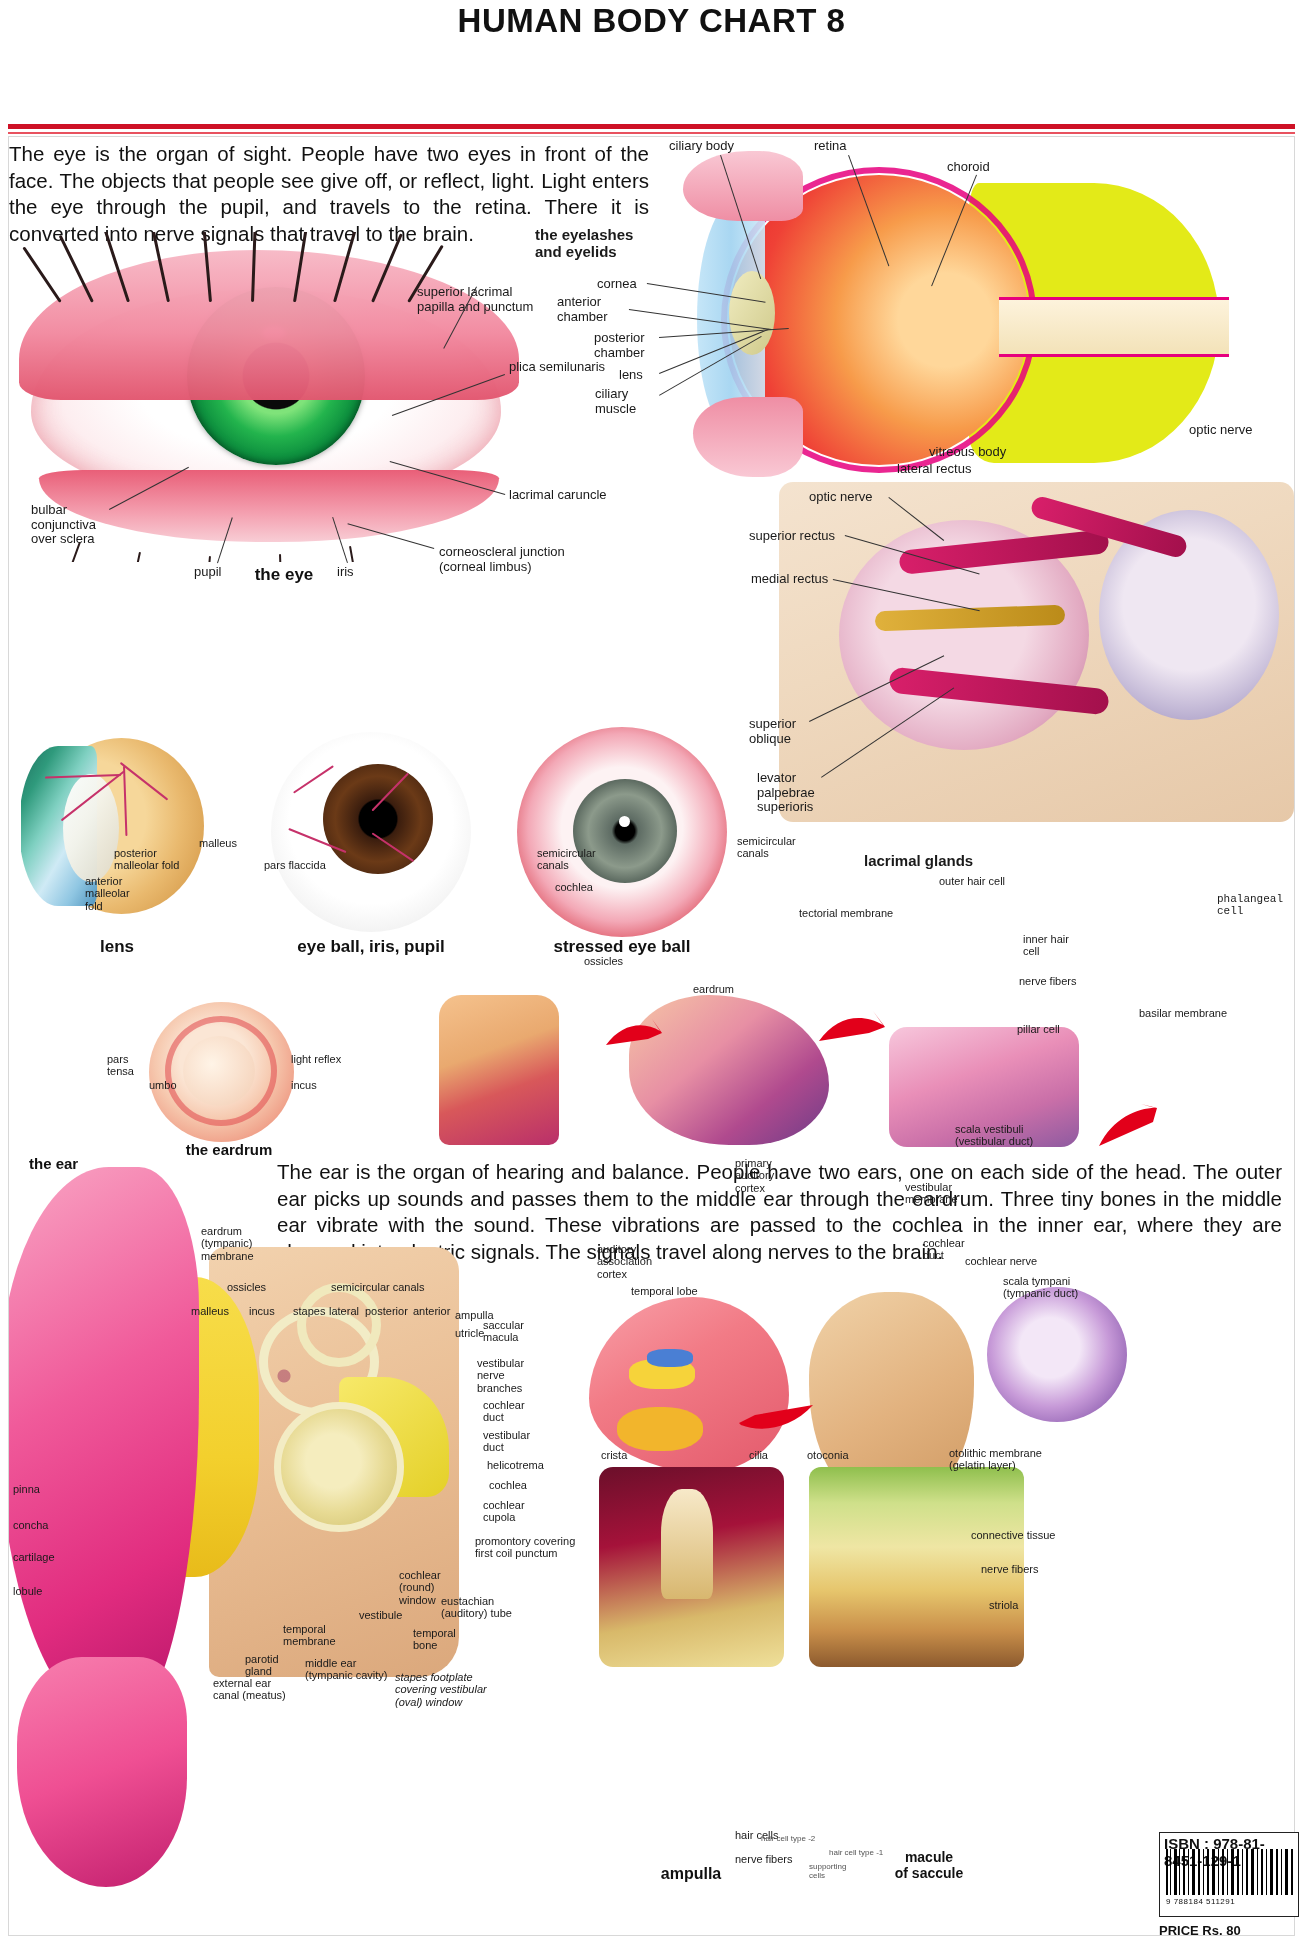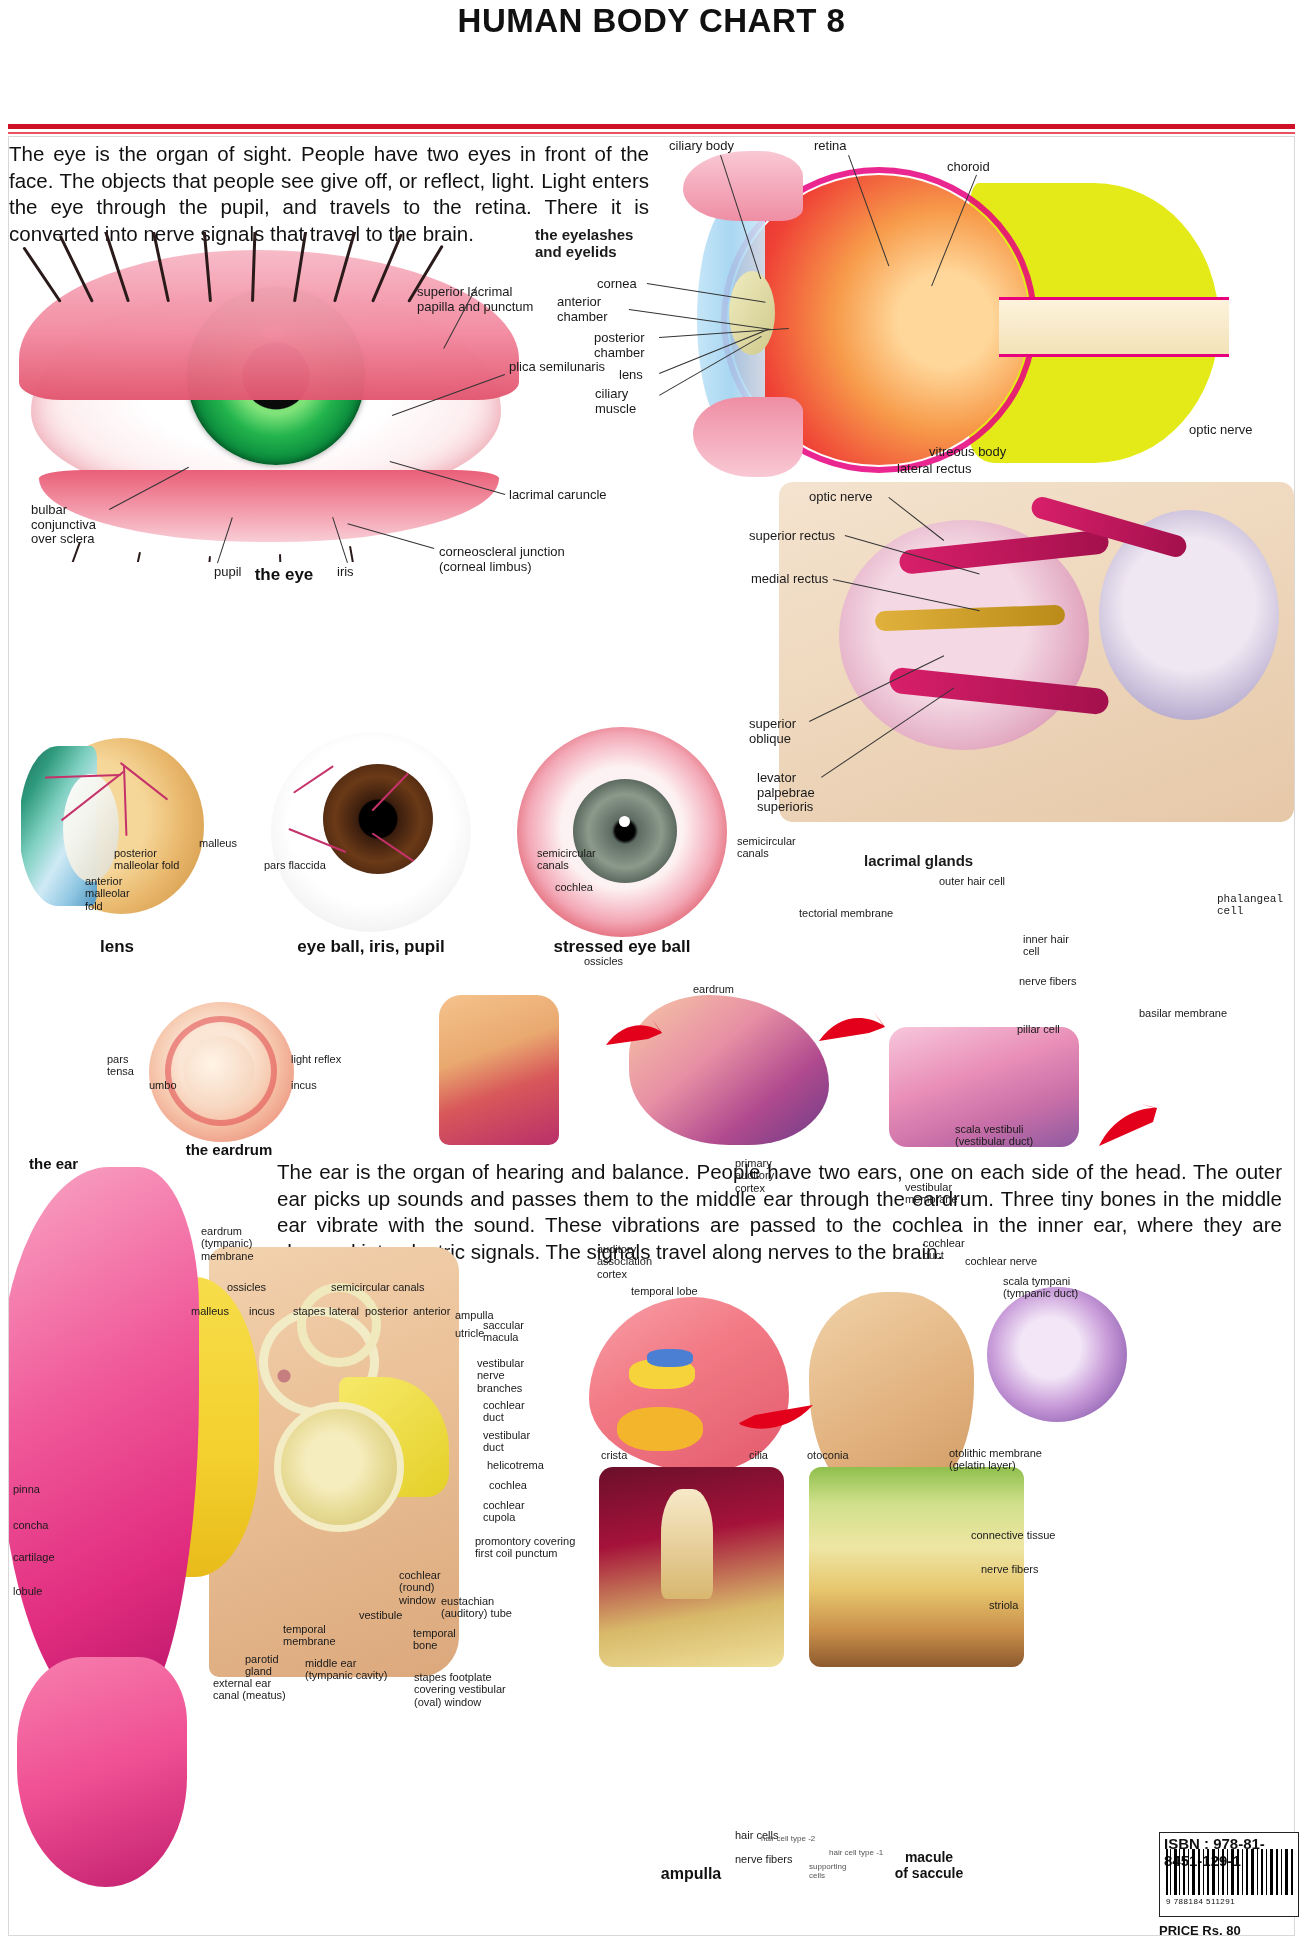--- a/index.html
+++ b/index.html
@@ -329,21 +329,21 @@
 
   <div class="lbl" style="left:408px; top:108px;margin-top:40px;">superior lacrimal
 papilla and punctum</div>
   <div class="lbl" style="left:500px; top:223px;">plica semilunaris</div>
   <div class="lbl" style="left:500px; top:351px;">lacrimal caruncle</div>
   <div class="lbl" style="left:430px; top:408px;">corneoscleral junction
 (corneal limbus)</div>
   <div class="lbl" style="left:22px; top:366px;">bulbar
 conjunctiva
 over sclera</div>
-  <div class="lbl" style="left:185px; top:428px;margin-left:20px;">pupil</div>
+  <div class="lbl" style="left:185px; top:428px;">pupil</div>
   <div class="lbl" style="left:328px; top:428px;">iris</div>
   <div class="lbl bold" style="left:526px; top:90px; font-size:15px;">the eyelashes
 and eyelids</div>
 
   <div class="lead" style="left:468px; top:150px; width:70px; transform:rotate(118deg);"></div>
   <div class="lead" style="left:496px; top:238px; width:120px; transform:rotate(160deg);"></div>
   <div class="lead" style="left:496px; top:358px; width:120px; transform:rotate(196deg);"></div>
   <div class="lead" style="left:425px; top:412px; width:90px; transform:rotate(196deg);"></div>
   <div class="lead" style="left:100px; top:372px; width:90px; transform:rotate(-28deg);"></div>
   <div class="lead" style="left:208px; top:426px; width:48px; transform:rotate(-72deg);"></div>
@@ -534,21 +534,21 @@
   <div class="lbl tiny" style="left:466px; top:1398px;">promontory covering
 first coil punctum</div>
   <div class="lbl tiny" style="left:390px; top:1432px;">cochlear
 (round)
 window</div>
   <div class="lbl tiny" style="left:432px; top:1458px;">eustachian
 (auditory) tube</div>
   <div class="lbl tiny" style="left:350px; top:1472px;">vestibule</div>
   <div class="lbl tiny" style="left:404px; top:1490px;">temporal
 bone</div>
-  <div class="lbl tiny" style="left:405px; top:1534px;">stapes footplate
+  <div class="lbl tiny" style="left:386px; top:1534px;font-style:italic;">stapes footplate
 covering vestibular
 (oval) window</div>
   <div class="lbl tiny" style="left:274px; top:1486px;">temporal
 membrane</div>
   <div class="lbl tiny" style="left:296px; top:1520px;">middle ear
 (tympanic cavity)</div>
   <div class="lbl tiny" style="left:204px; top:1540px;">external ear
 canal (meatus)</div>
   <div class="lbl tiny" style="left:236px; top:1516px;">parotid
 gland</div>

